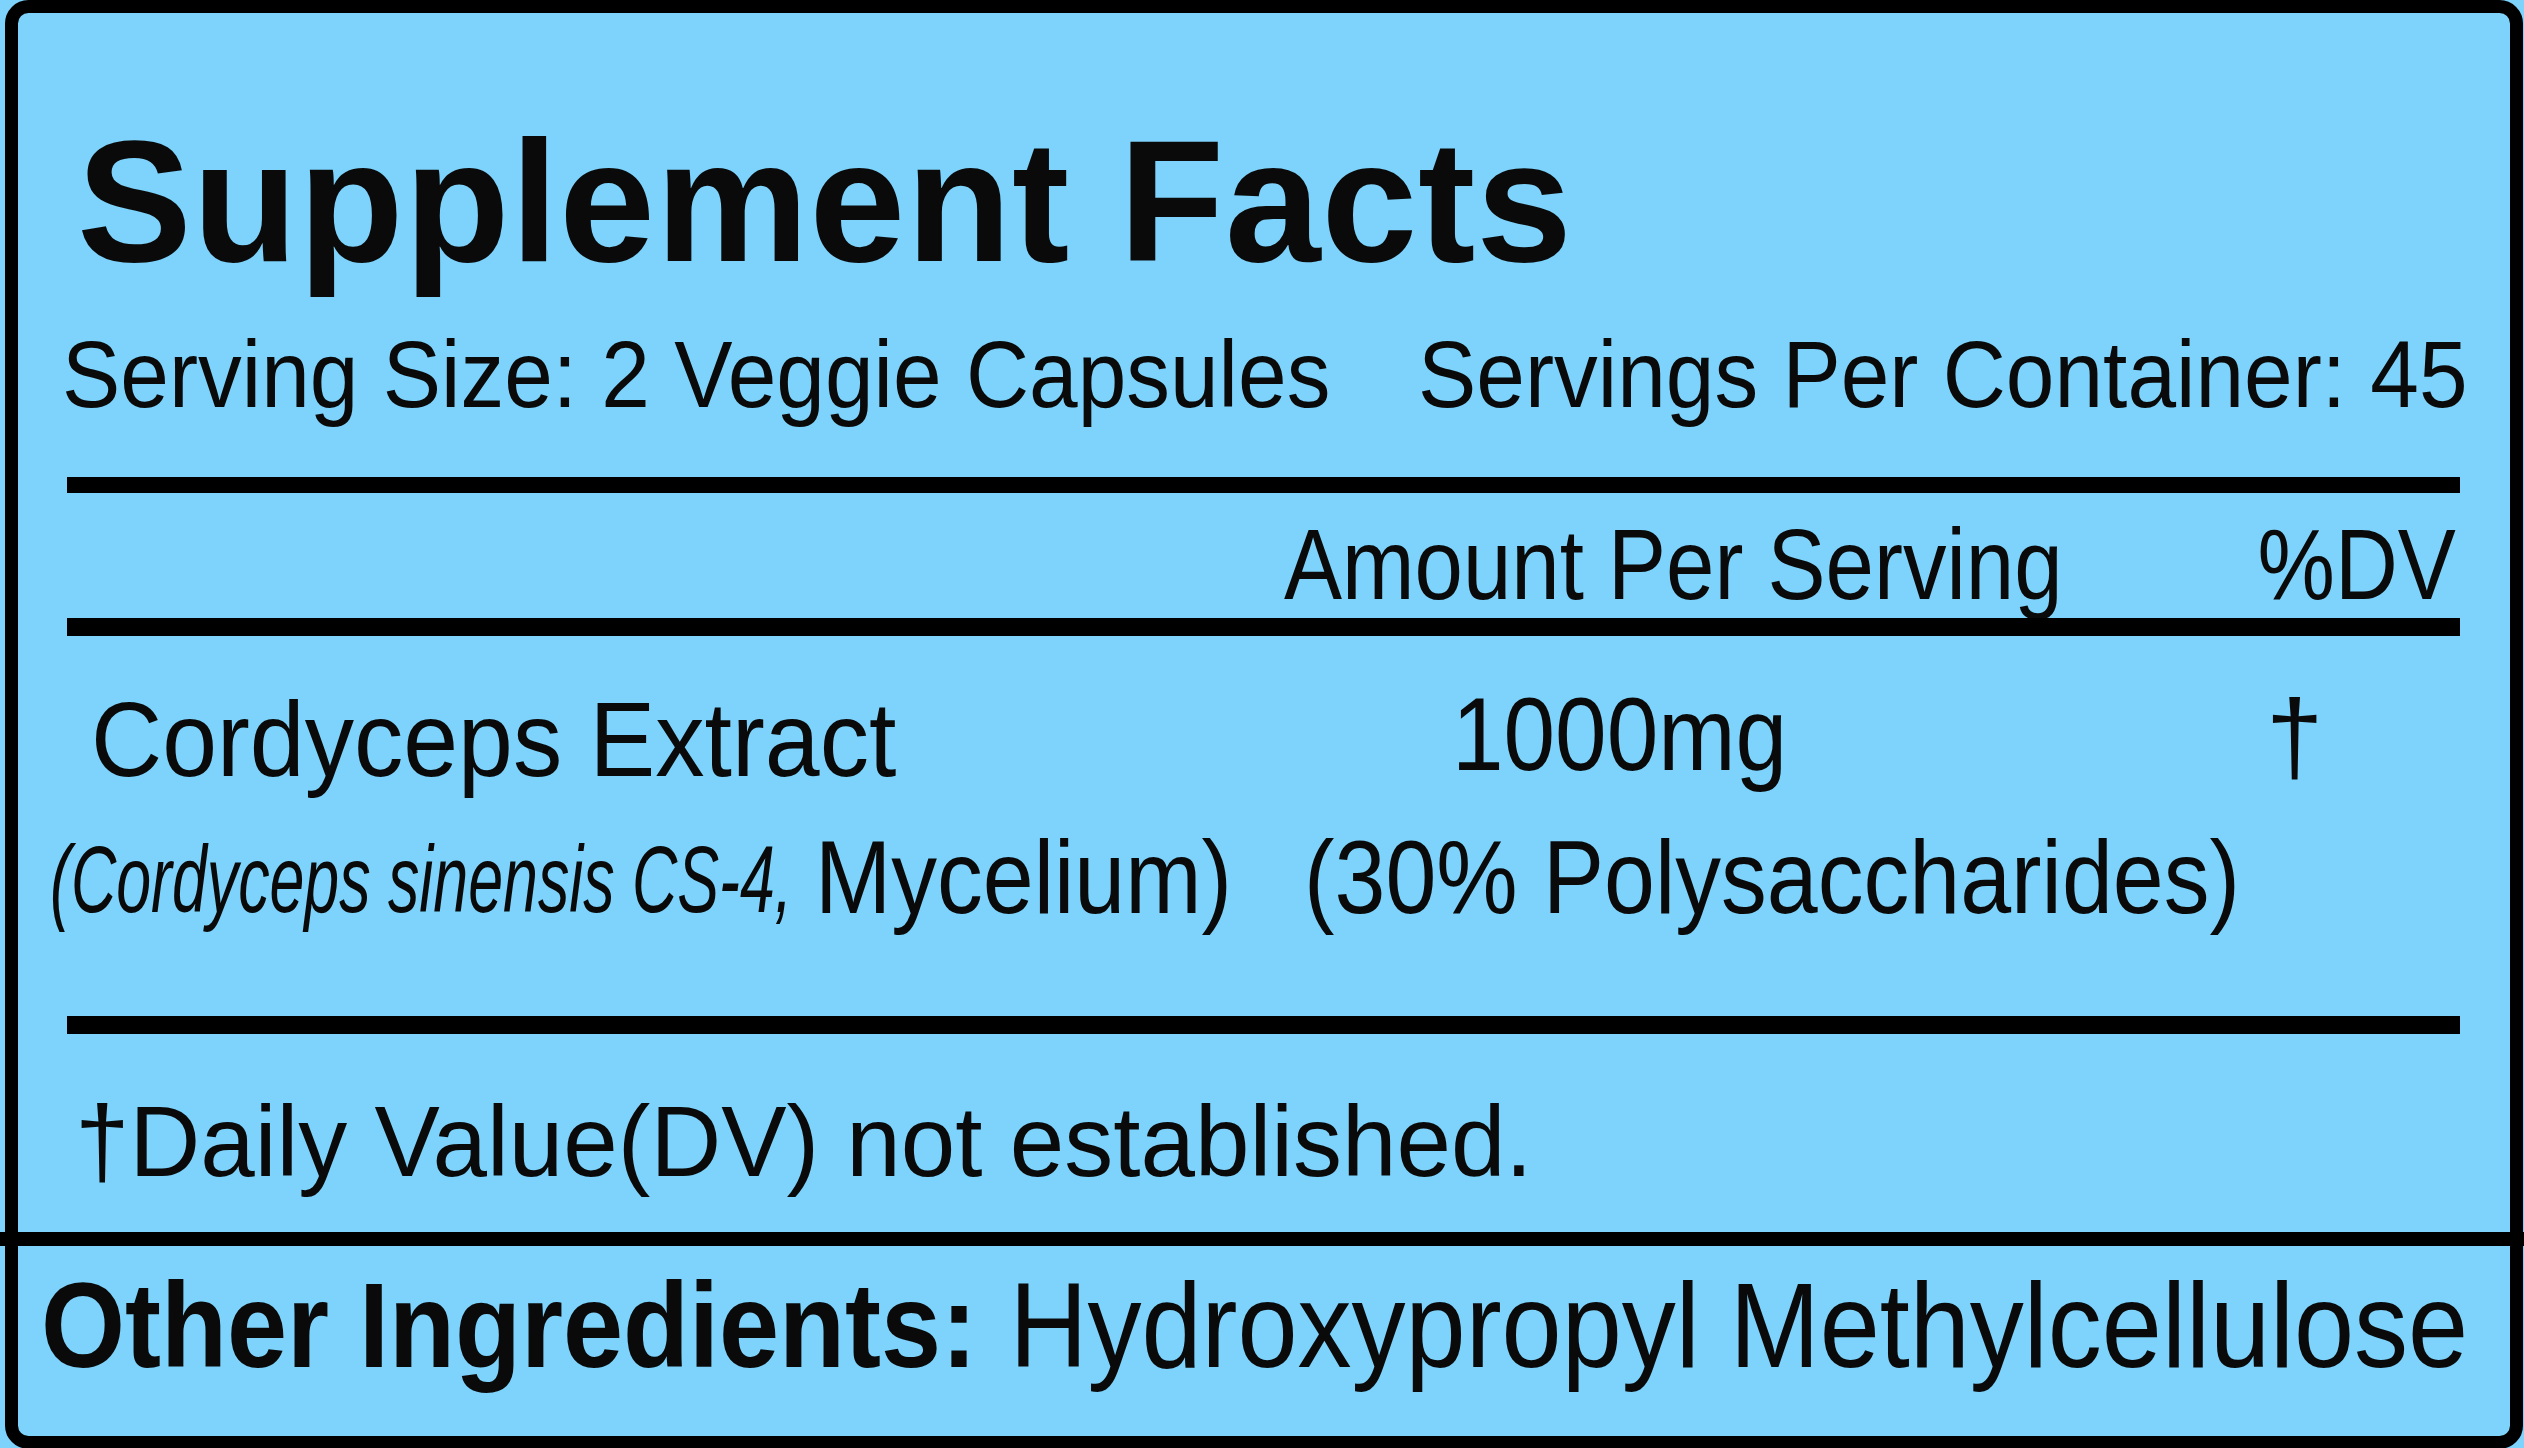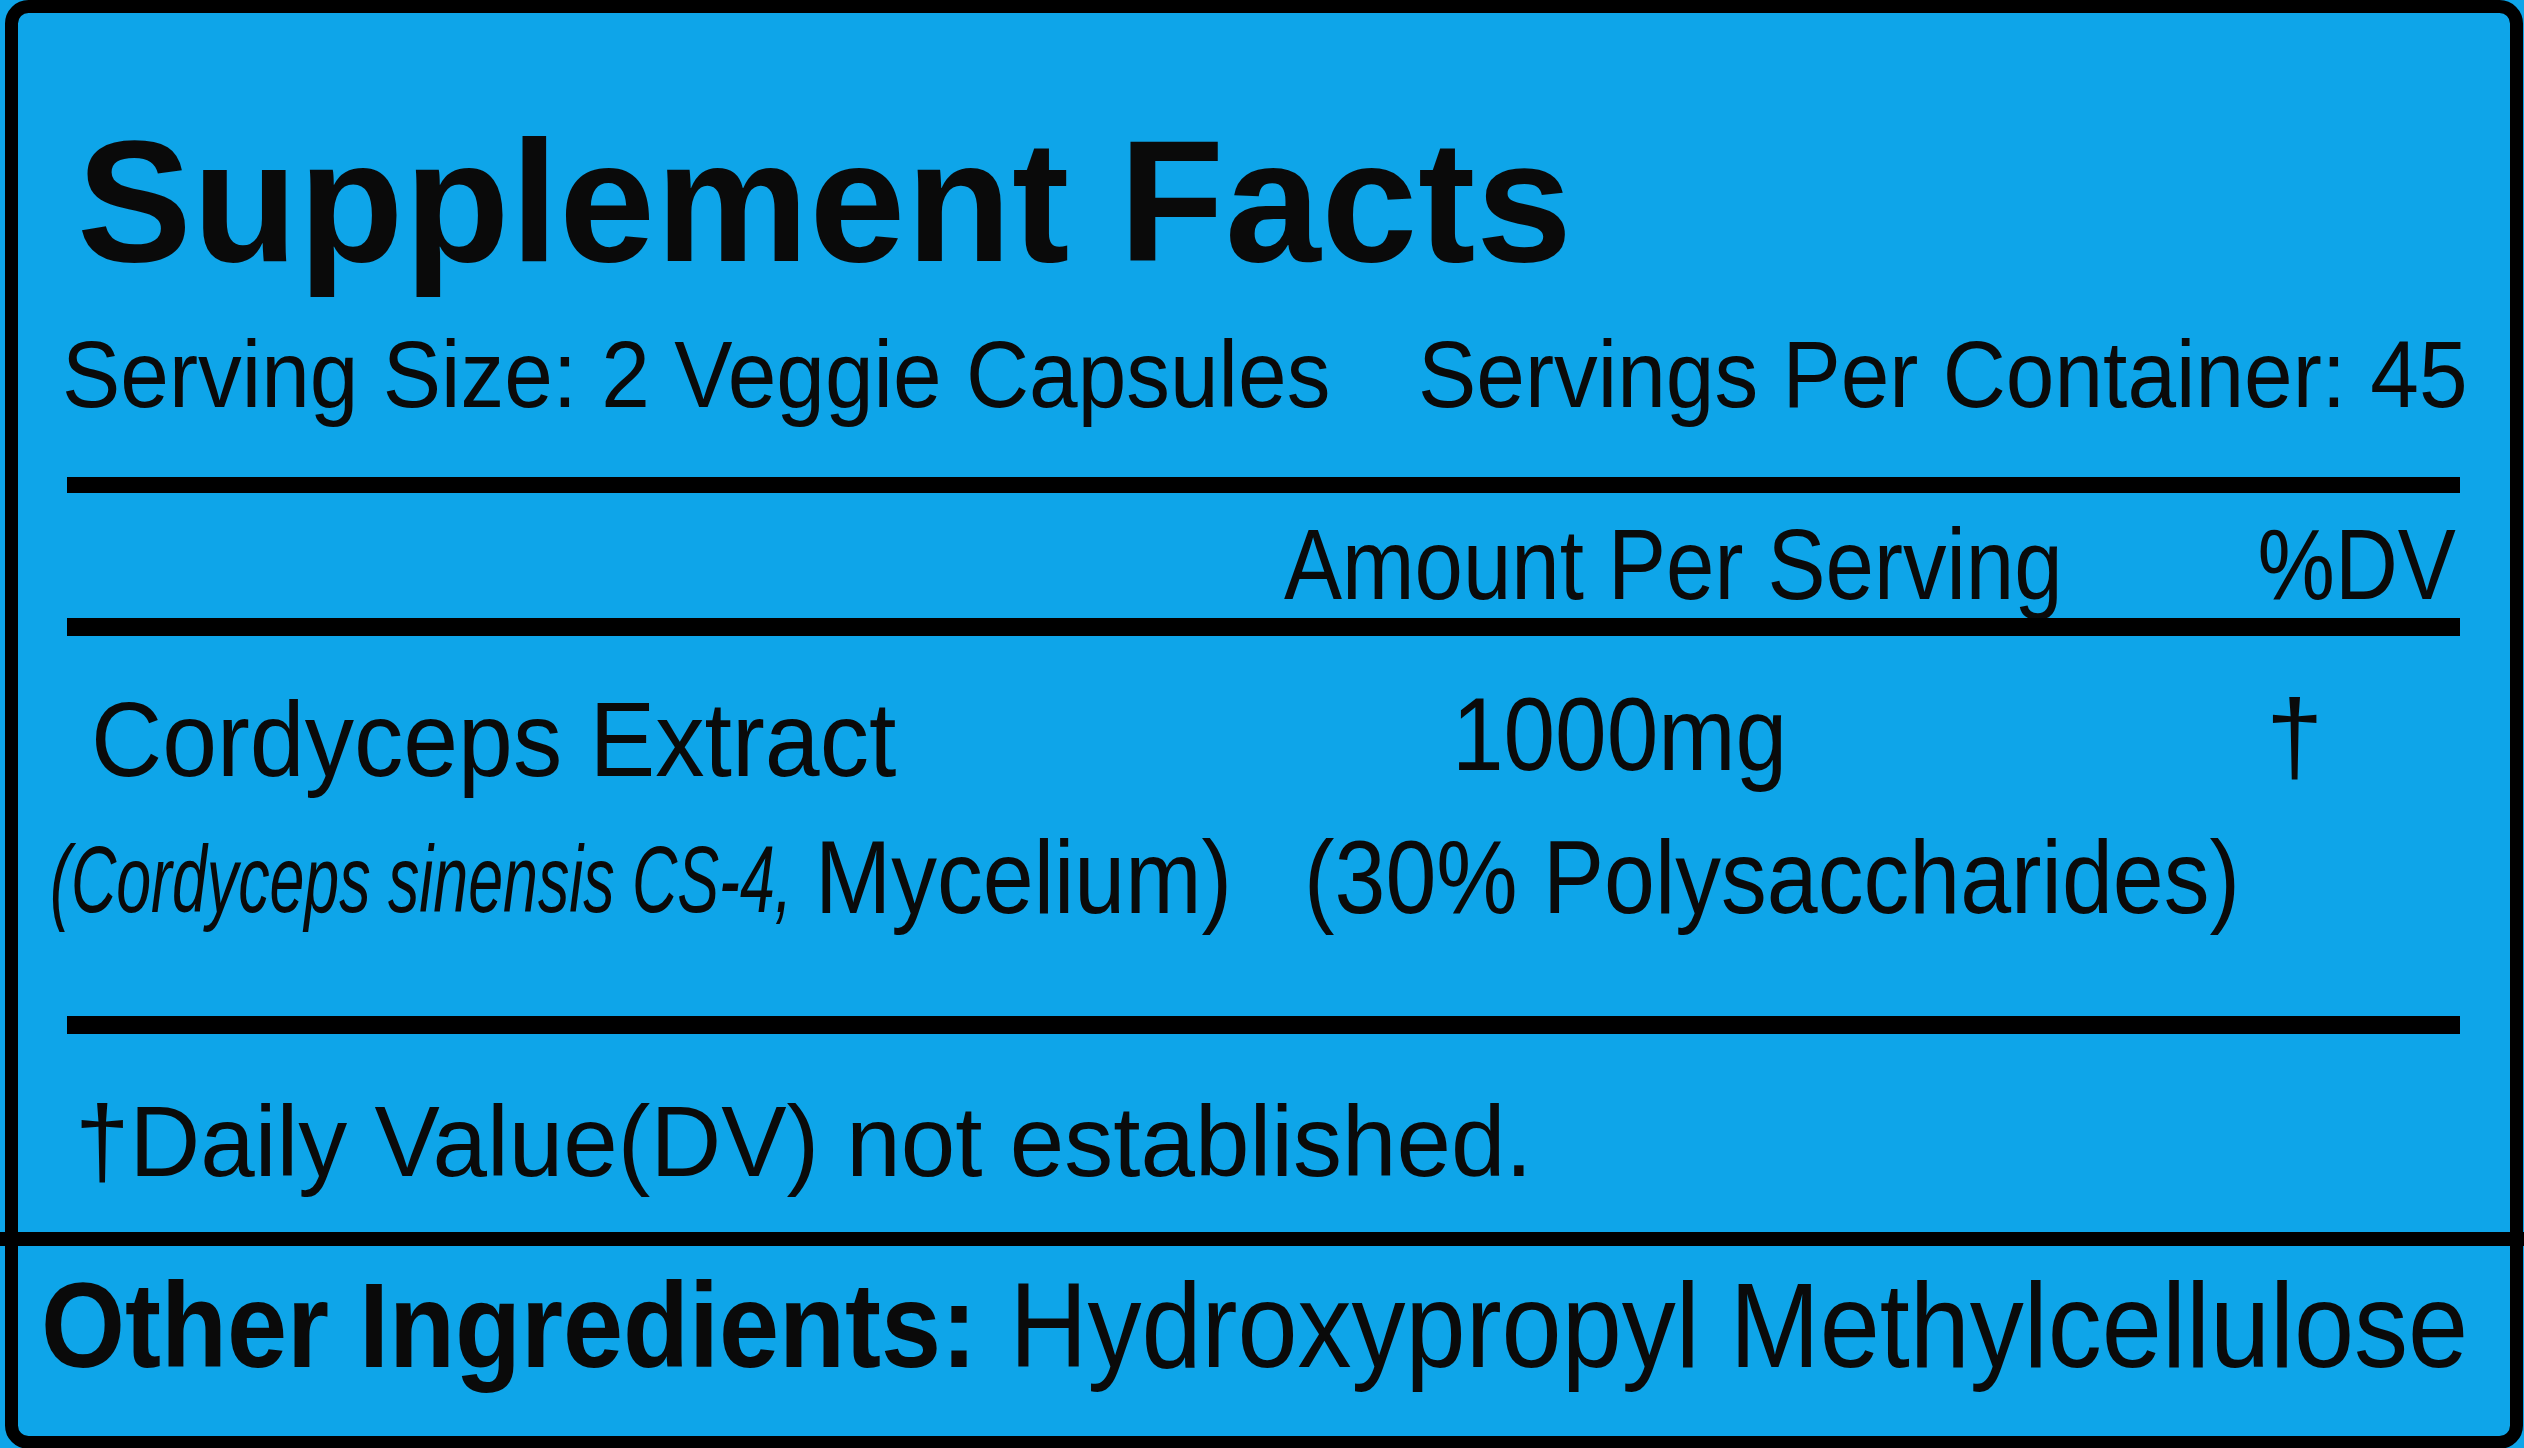--- a/index.html
+++ b/index.html
@@ -5,21 +5,21 @@
 <style>
   html, body {
     margin: 0;
     padding: 0;
     background: #ffffff;
   }
   .label {
     position: relative;
     width: 2525px;
     height: 1449px;
-    background: #0ea5e9;
+    background: #7dd3fc;
     overflow: hidden;
     font-family: "Liberation Sans", sans-serif;
     color: #0a0a0a;
   }
   
   .frame {
     position: absolute;
     top: 0; bottom: 0; left: 5.4px; right: 1.8px;
     border: 13.6px solid #000000;
     border-radius: 23.5px;

